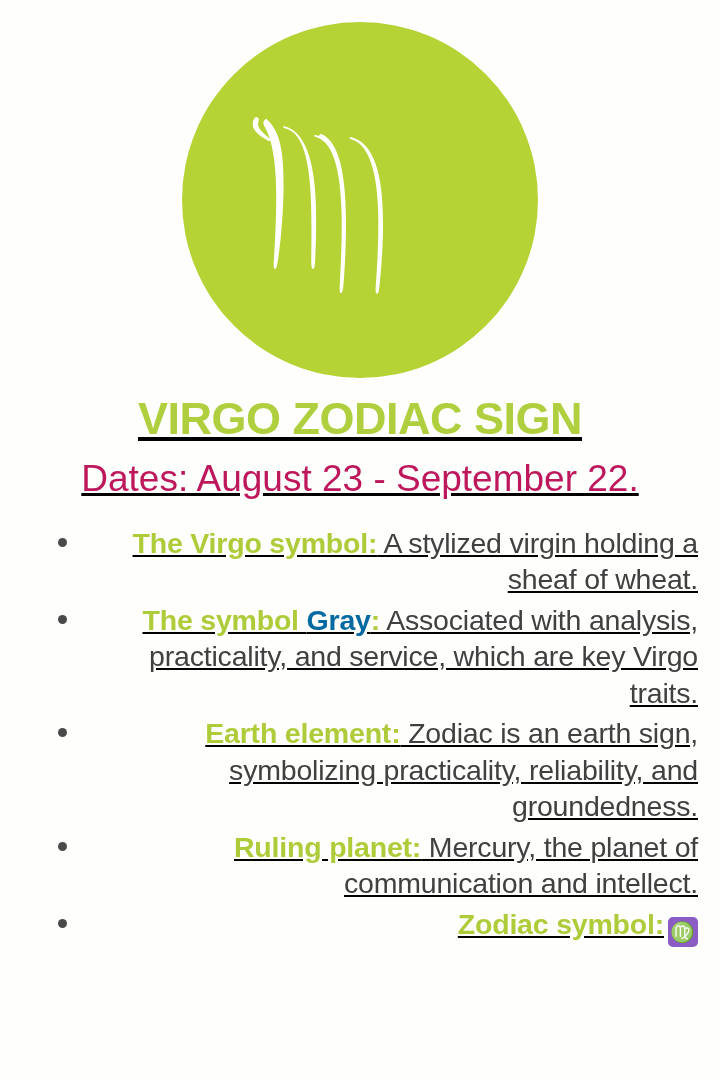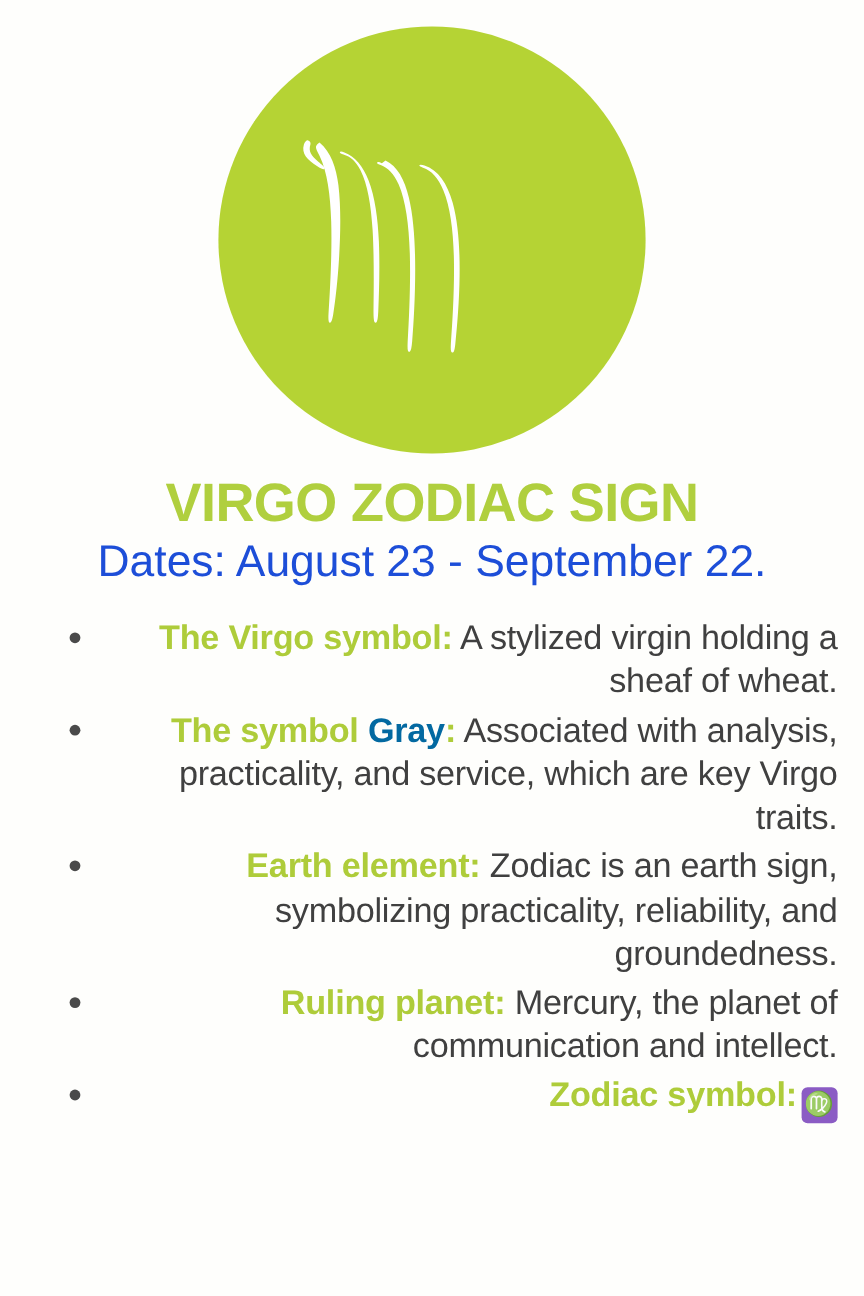--- a/index.html
+++ b/index.html
@@ -13,20 +13,21 @@
     background:#fefefc;
     font-family:"Liberation Sans", sans-serif;
     overflow:hidden;
   }
 
   .card {
     position:relative;
     width:720px;
     height:815px;
     padding:0;
+    text-decoration:underline;
   }
 
   
   .emblem-wrap {
     display:flex;
     justify-content:center;
     padding-top:22px;
   }
   .emblem {
     width:356px;
@@ -45,25 +46,25 @@
     color:#b0cf3e;
     font-weight:bold;
     font-size:45px;
     letter-spacing:-0.5px;
     line-height:1;
     margin-top:18px;
     white-space:nowrap;
   }
   .subtitle {
     text-align:center;
-    color:#1d4ed8;
+    color:#be185d;
     font-weight:normal;
     font-size:37px;
     line-height:1;
-    margin-top:8px;
+    margin-top:19px;
     white-space:nowrap;
   }
 
   
   .facts {
     list-style:none;
     margin:28px 22px 0 52px;
   }
   .fact {
     position:relative;

